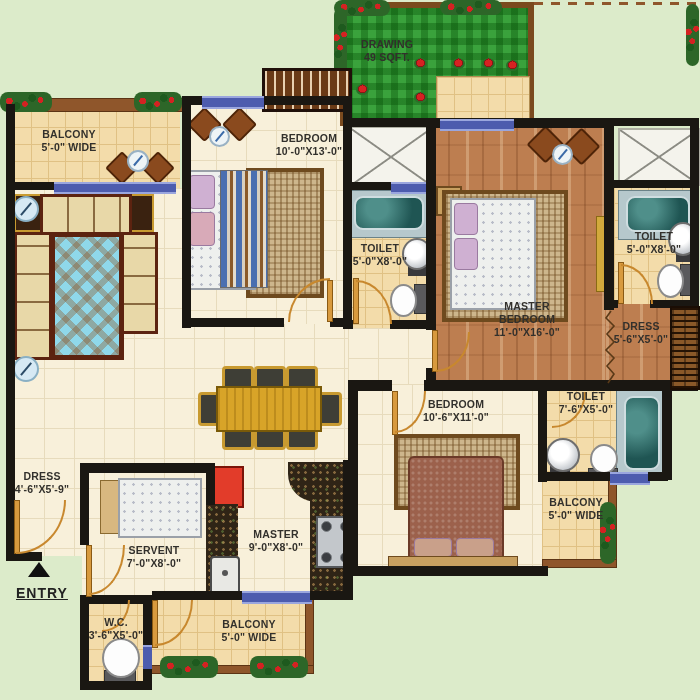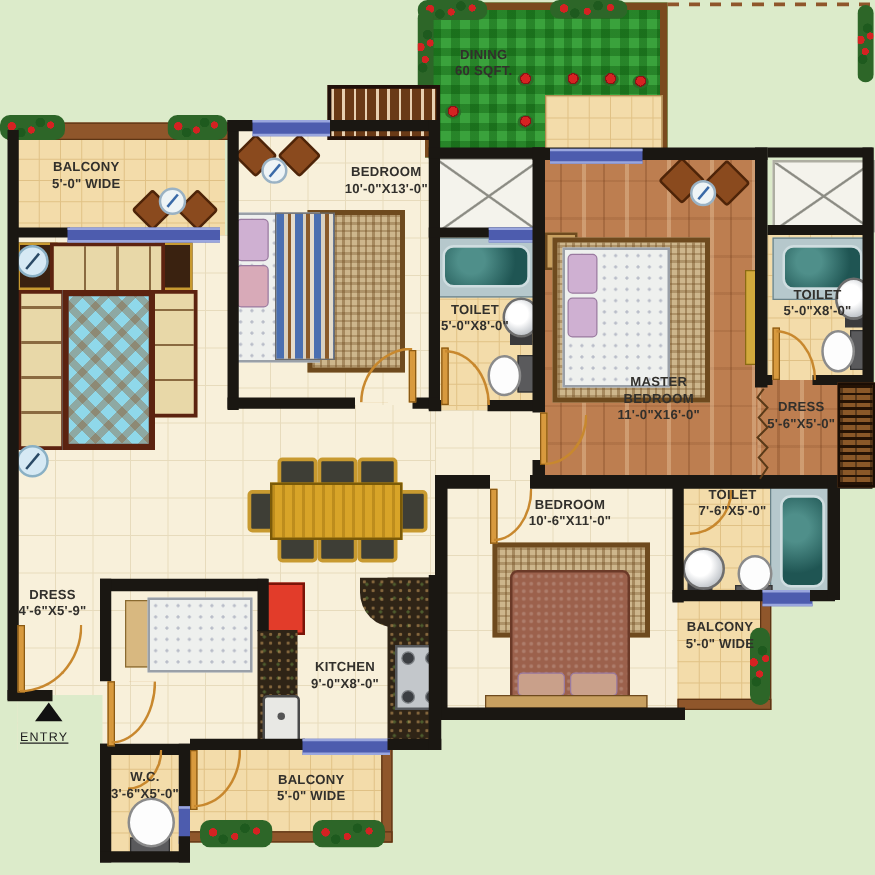--- a/index.html
+++ b/index.html
@@ -70,21 +70,21 @@
                      radial-gradient(4px at 32% 70%,#1e5a1e 92%,transparent);}
   .fl{width:13px;height:11px;border-radius:50%;
     background:radial-gradient(circle at 50% 45%,#d62222 0 3.5px,#8a1515 3.5px 4.5px,#2b6e28 4.5px 100%);}
   .arc{border:0 solid #c8882e;background:transparent;}
   .leaf{background:#d89a3e;border:1px solid #8a5a14;}
   .dash{background:repeating-linear-gradient(90deg,#8f562b 0 9px,transparent 9px 17px);height:3px;}
   .dchair2{background:#3e3e36;border:3px solid #c89a30;border-radius:4px;}
   .dtable{background:#d8a428;border:2px solid #7a5a08;
     background-image:repeating-linear-gradient(90deg,rgba(120,80,0,.28) 0 2px,transparent 2px 8px);}
   .entry-tri{width:0;height:0;border-left:11px solid transparent;border-right:11px solid transparent;border-bottom:15px solid #111;}
-  .entry-txt{position:absolute;font-weight:normal;font-size:10px;color:#222;letter-spacing:1px;
+  .entry-txt{position:absolute;font-weight:bold;font-size:14px;color:#222;letter-spacing:1px;
              text-decoration:underline;font-family:"Liberation Sans",sans-serif;}
 </style>
 </head>
 <body>
 
 <div class="canvas">
 
   <div class="abs cream" style="left:14px;top:188px;width:338px;height:412px"></div>
   <div class="abs cream" style="left:186px;top:100px;width:162px;height:224px"></div>
   <div class="abs cream" style="left:348px;top:328px;width:84px;height:56px"></div>
@@ -298,22 +298,22 @@
   <div class="abs arc" style="left:155px;top:600px;width:36px;height:44px;border-right:2px solid #c8882e;border-bottom:2px solid #c8882e;border-bottom-right-radius:100% 100%"></div>
   <div class="abs leaf" style="left:432px;top:330px;width:4px;height:40px"></div>
   <div class="abs arc" style="left:436px;top:332px;width:32px;height:38px;border-right:2px solid #c8882e;border-bottom:2px solid #c8882e;border-bottom-right-radius:100% 100%"></div>
   <div class="abs arc" style="left:102px;top:600px;width:26px;height:30px;border-right:2px solid #c8882e;border-bottom:2px solid #c8882e;border-bottom-right-radius:100% 100%"></div>
 
   <div class="lbl" style="left:30px;top:128px;width:78px">
     <div>BALCONY</div>
     <div>5'-0" WIDE</div>
   </div>
   <div class="lbl" style="left:352px;top:38px;width:70px">
-    <div>DINING</div>
-    <div>60 SQFT.</div>
+    <div>DRAWING</div>
+    <div>49 SQFT.</div>
   </div>
   <div class="lbl" style="left:272px;top:132px;width:74px">
     <div>BEDROOM</div>
     <div>10'-0"X13'-0"</div>
   </div>
   <div class="lbl" style="left:344px;top:242px;width:72px">
     <div>TOILET</div>
     <div>5'-0"X8'-0"</div>
   </div>
   <div class="lbl" style="left:478px;top:300px;width:98px">
@@ -337,22 +337,26 @@
     <div>10'-6"X11'-0"</div>
   </div>
   <div class="lbl" style="left:550px;top:390px;width:72px">
     <div>TOILET</div>
     <div>7'-6"X5'-0"</div>
   </div>
   <div class="lbl" style="left:540px;top:496px;width:72px">
     <div>BALCONY</div>
     <div>5'-0" WIDE</div>
   </div>
+  <div class="lbl" style="left:114px;top:544px;width:80px">
+    <div>SERVENT</div>
+    <div>7'-0"X8'-0"</div>
+  </div>
   <div class="lbl" style="left:234px;top:528px;width:84px">
-    <div>KITCHEN</div>
+    <div>MASTER</div>
     <div>9'-0"X8'-0"</div>
   </div>
   <div class="lbl" style="left:86px;top:616px;width:60px">
     <div>W.C.</div>
     <div>3'-6"X5'-0"</div>
   </div>
   <div class="lbl" style="left:204px;top:618px;width:90px">
     <div>BALCONY</div>
     <div>5'-0" WIDE</div>
   </div>

